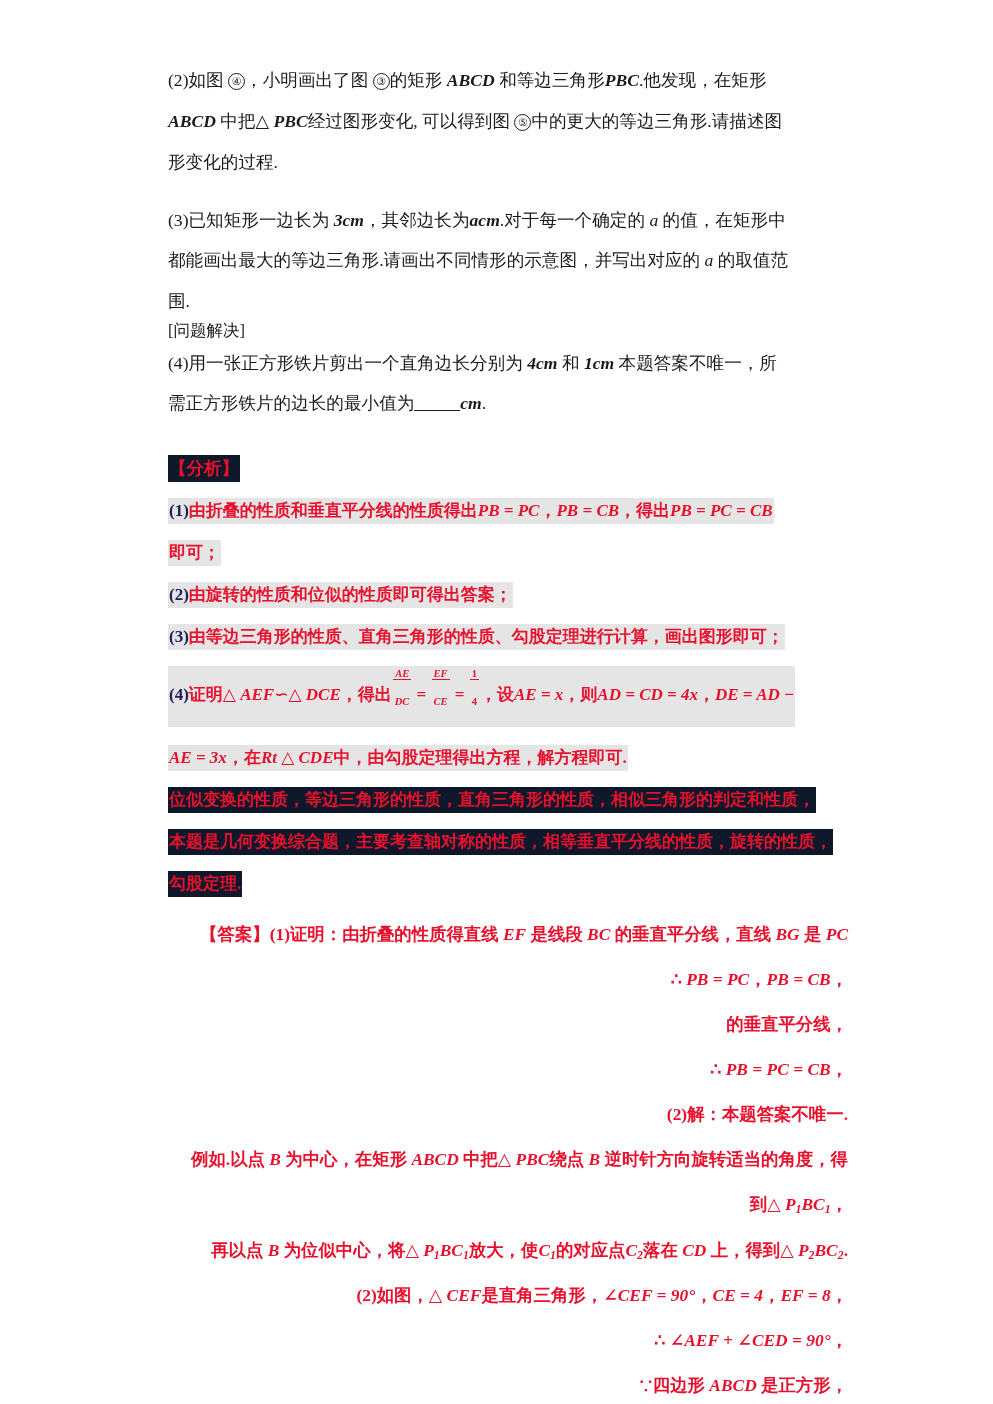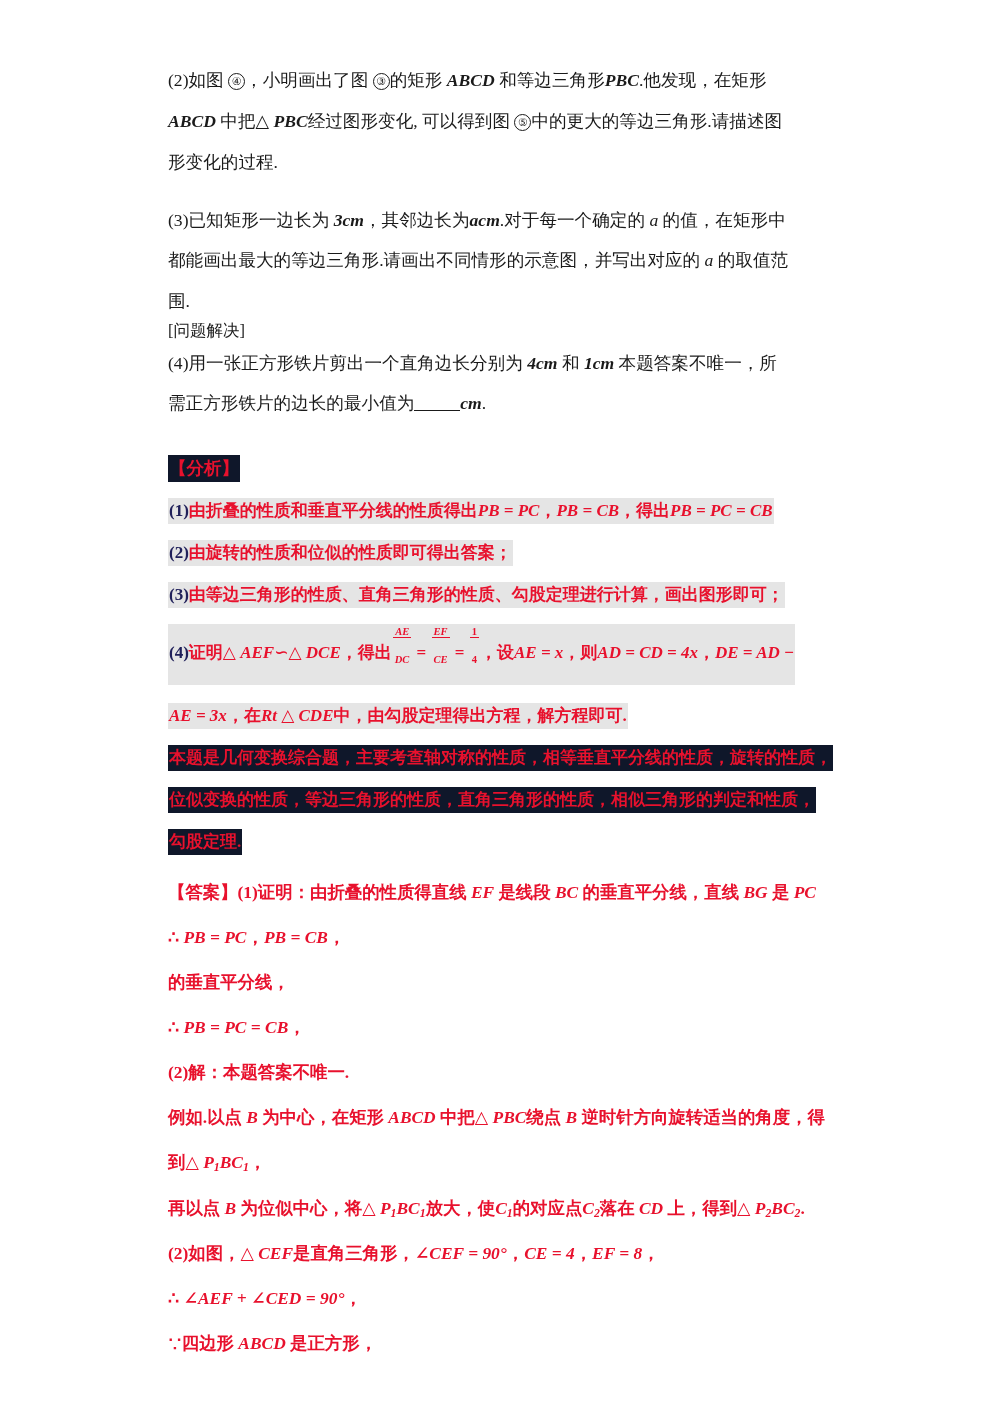--- a/index.html
+++ b/index.html
@@ -60,20 +60,21 @@
   }
   .an .mi { font-style: italic; font-weight: bold; }
 
   
   .ans {
     color: #e8112d;
     font-weight: bold;
     font-size: 17.4px;
     margin-bottom: 21px;
     white-space: nowrap;
+    text-align: right;
   }
   .ans .mi { font-style: italic; }
 
   
   .frac {
     display: inline-block;
     vertical-align: middle;
     text-align: right;
     font-size: 10.5px;
     line-height: 1.05;
@@ -160,42 +161,45 @@
     <div style="height:34px"></div>
 
     <div class="an">
       <span class="hl-yellow rtext" style="font-size:17.5px">【分析】</span>
     </div>
 
     <div class="an">
       <span class="hl-cyan"><span class="num">(1)</span><span class="rtext">由折叠的性质和垂直平分线的性质得出</span><span class="rtext mi">PB = PC</span><span class="rtext">，</span><span class="rtext mi">PB = CB</span><span class="rtext">，得出</span><span class="rtext mi">PB = PC = CB</span></span>
     </div>
 
+    <div class="an">
+      <span class="hl-cyan rtext">即可；</span>
+    </div>
 
     <div class="an">
       <span class="hl-cyan"><span class="num">(2)</span><span class="rtext">由旋转的性质和位似的性质即可得出答案；</span></span>
     </div>
 
     <div class="an">
       <span class="hl-cyan"><span class="num">(3)</span><span class="rtext">由等边三角形的性质、直角三角形的性质、勾股定理进行计算，画出图形即可；</span></span>
     </div>
 
     <div class="an" style="margin-bottom:18px">
       <span class="hl-cyan" style="padding-top:3px;padding-bottom:3px"><span class="num">(4)</span><span class="rtext">证明△ </span><span class="rtext mi">AEF</span><span class="rtext">∽△ </span><span class="rtext mi">DCE</span><span class="rtext">，得出</span><span class="frac rtext"><span class="nu">AE</span><span class="de">DC</span></span><span class="rtext"> = </span><span class="frac rtext"><span class="nu">EF</span><span class="de">CE</span></span><span class="rtext"> = </span><span class="frac plain rtext"><span class="nu">1</span><span class="de">4</span></span><span class="rtext">，设</span><span class="rtext mi">AE = x</span><span class="rtext">，则</span><span class="rtext mi">AD = CD = 4x</span><span class="rtext">，</span><span class="rtext mi">DE = AD −</span></span>
     </div>
 
     <div class="an">
       <span class="hl-cyan"><span class="rtext mi">AE = 3x</span><span class="rtext">，在</span><span class="rtext mi">Rt △ CDE</span><span class="rtext">中，由勾股定理得出方程，解方程即可.</span></span>
     </div>
 
     <div class="an">
+      <span class="hl-yellow rtext">位似变换的性质，等边三角形的性质，直角三角形的性质，相似三角形的判定和性质，</span>
+    </div>
+    <div class="an">
       <span class="hl-yellow rtext">本题是几何变换综合题，主要考查轴对称的性质，相等垂直平分线的性质，旋转的性质，</span>
-    </div>
-    <div class="an">
-      <span class="hl-yellow rtext">位似变换的性质，等边三角形的性质，直角三角形的性质，相似三角形的判定和性质，</span>
     </div>
     <div class="an" style="margin-bottom:0">
       <span class="hl-yellow rtext">勾股定理.</span>
     </div>
 
     <div style="height:25px"></div>
 
     <div class="ans">
       <span>【答案】</span><span>(1)</span><span>证明：由折叠的性质得直线 </span><span class="mi">EF</span><span> 是线段 </span><span class="mi">BC</span><span> 的垂直平分线，直线 </span><span class="mi">BG</span><span> 是 </span><span class="mi">PC</span>
     </div>

